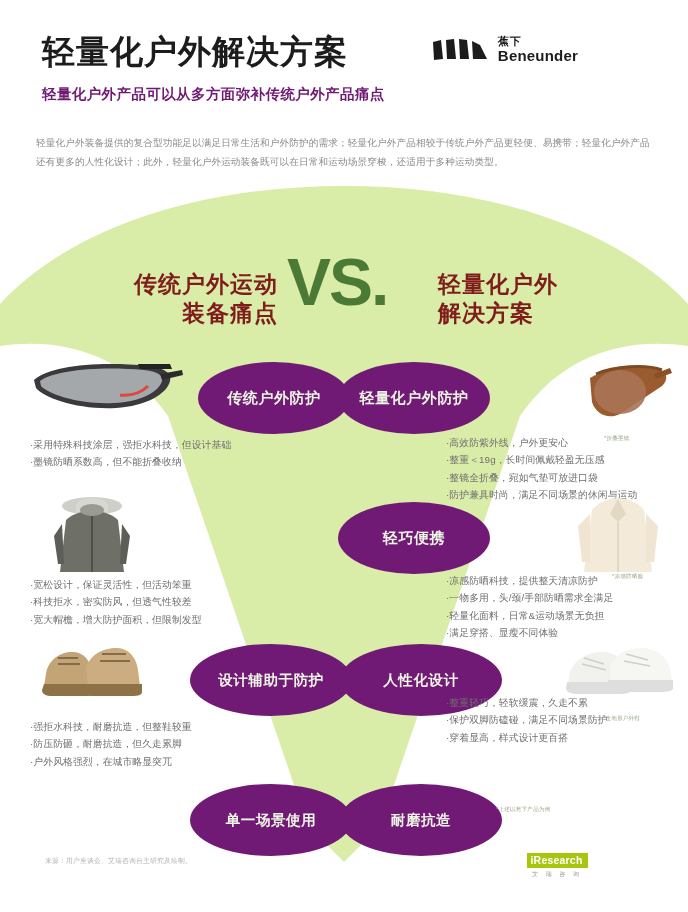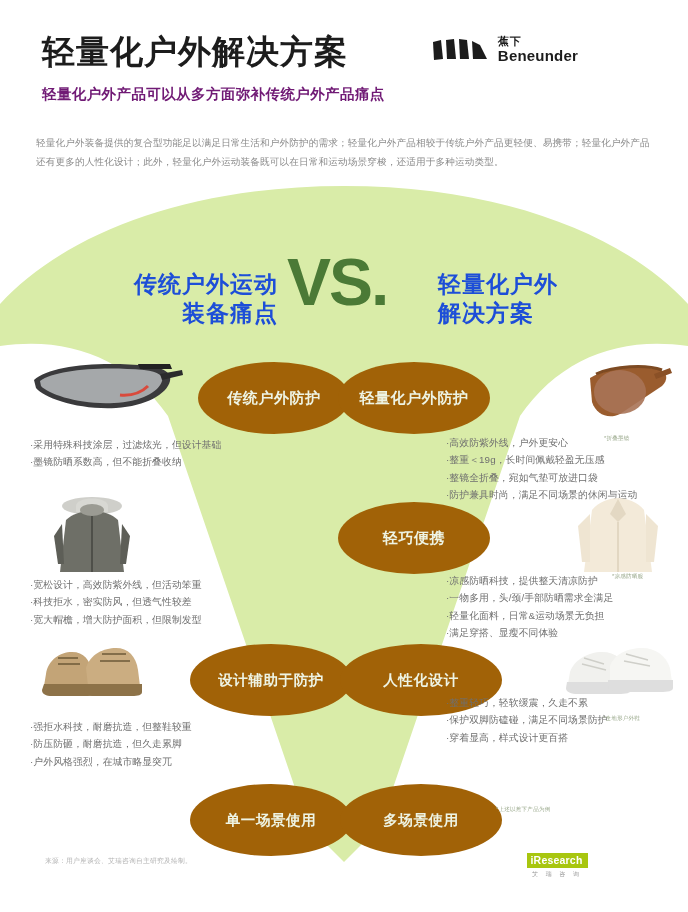--- a/index.html
+++ b/index.html
@@ -32,32 +32,32 @@
   .logo-cn { font-size:11px; font-weight:bold; color:#1c1c1c; letter-spacing:1px; }
   .logo-en { font-size:15px; font-weight:bold; color:#1c1c1c; letter-spacing:.2px; }
 
   
   .funnel { position:absolute; left:0; top:186px; width:688px; height:676px; }
 
   
   .vs-band { position:absolute; left:0; top:252px; width:688px; height:90px; }
   .vs-left, .vs-right {
     position:absolute; font-size:23px; font-weight:bold;
-    color:#1d4ed8; line-height:1.28; letter-spacing:1px;
+    color:#7f1d1d; line-height:1.28; letter-spacing:1px;
   }
   .vs-left { left:108px; top:18px; text-align:right; width:170px; }
   .vs-right { left:438px; top:18px; text-align:left; width:180px; }
   .vs-big {
     position:absolute; left:287px; top:-8px; width:120px; 
     font-size:66px; font-weight:bold; color:#4b7a36; letter-spacing:-2px;
   }
   .pill-pair { position:absolute; left:0; width:688px; height:72px; }
   .pill {
     position:absolute; top:0; width:152px; height:72px;
-    background:#a16207; border-radius:50%;
+    background:#701a75; border-radius:50%;
     display:flex; align-items:center; justify-content:center;
     color:#eef4e4; font-size:15px; font-weight:bold; letter-spacing:.6px;
   }
   .pill.left  { left:198px; }
   .pill.right { left:338px; }
   .pill.wide { width:162px; font-size:14.5px; }
   .pill.wide.left  { left:190px; }
   .pill.wide.right { left:340px; }
 
   
@@ -150,21 +150,21 @@
     <path d="M20,22 C38,14 70,12 86,18" stroke="#7d4a22" stroke-width="3" fill="none"></path>
     <path d="M78,22 L94,16 L96,21 L80,27 Z" fill="#8a5026"></path>
   </svg>
 
   <div class="pill-pair" style="top:362px;">
     <div class="pill left">传统户外防护</div>
     <div class="pill right">轻量化户外防护</div>
   </div>
 
   <div class="bullets l" style="top:436px;">
-    <div>·采用特殊科技涂层，过滤炫光，但设计基础</div>
+    <div>·采用特殊科技涂层，强拒水科技，但设计基础</div>
     <div>·墨镜防晒系数高，但不能折叠收纳</div>
   </div>
   <div class="bullets r" style="top:434px;">
     <div>·高效防紫外线，户外更安心</div>
     <div>·整重＜19g，长时间佩戴轻盈无压感</div>
     <div>·整镜全折叠，宛如气垫可放进口袋</div>
     <div>·防护兼具时尚，满足不同场景的休闲与运动</div>
   </div>
   <div class="note" style="left:604px; top:435px;">*折叠墨镜</div>
 
@@ -184,21 +184,21 @@
     <path d="M28,22 L16,34 L20,70 L28,70 Z" fill="#efe5d2"></path>
     <path d="M84,22 L96,34 L92,70 L84,70 Z" fill="#efe5d2"></path>
     <path d="M56,30 L56,80" stroke="#ddd1ba" stroke-width="1.5"></path>
   </svg>
 
   <div class="pill-pair" style="top:502px;">
     <div class="pill right">轻巧便携</div>
   </div>
 
   <div class="bullets l" style="top:576px;">
-    <div>·宽松设计，高效防紫外线，但活动笨重</div>
+    <div>·宽松设计，保证灵活性，但活动笨重</div>
     <div>·科技拒水，密实防风，但透气性较差</div>
     <div>·宽大帽檐，增大防护面积，但限制发型</div>
   </div>
   <div class="bullets r" style="top:572px;">
     <div>·凉感防晒科技，提供整天清凉防护</div>
     <div>·一物多用，头/颈/手部防晒需求全满足</div>
     <div>·轻量化面料，日常&amp;运动场景无负担</div>
     <div>·满足穿搭、显瘦不同体验</div>
   </div>
   <div class="note" style="left:612px; top:573px;">*凉感防晒服</div>
@@ -233,21 +233,21 @@
   </div>
   <div class="bullets r" style="top:694px;">
     <div>·整重轻巧，轻软缓震，久走不累</div>
     <div>·保护双脚防磕碰，满足不同场景防护</div>
     <div>·穿着显高，样式设计更百搭</div>
   </div>
   <div class="note" style="left:603px; top:715px;">*全地形户外鞋</div>
 
   <div class="pill-pair" style="top:784px;">
     <div class="pill wide left">单一场景使用</div>
-    <div class="pill wide right">多场景使用</div>
+    <div class="pill wide right">耐磨抗造</div>
   </div>
   <div class="note" style="left:496px; top:806px;">*上述以蕉下产品为例</div>
 
   <div class="footer-src">来源：用户座谈会、艾瑞咨询自主研究及绘制。</div>
 
   <div class="ir-logo">
     <div style="text-align:center;">
       <span class="ir-badge">iResearch</span>
     </div>
     <div class="ir-sub">艾 瑞 咨 询</div>

